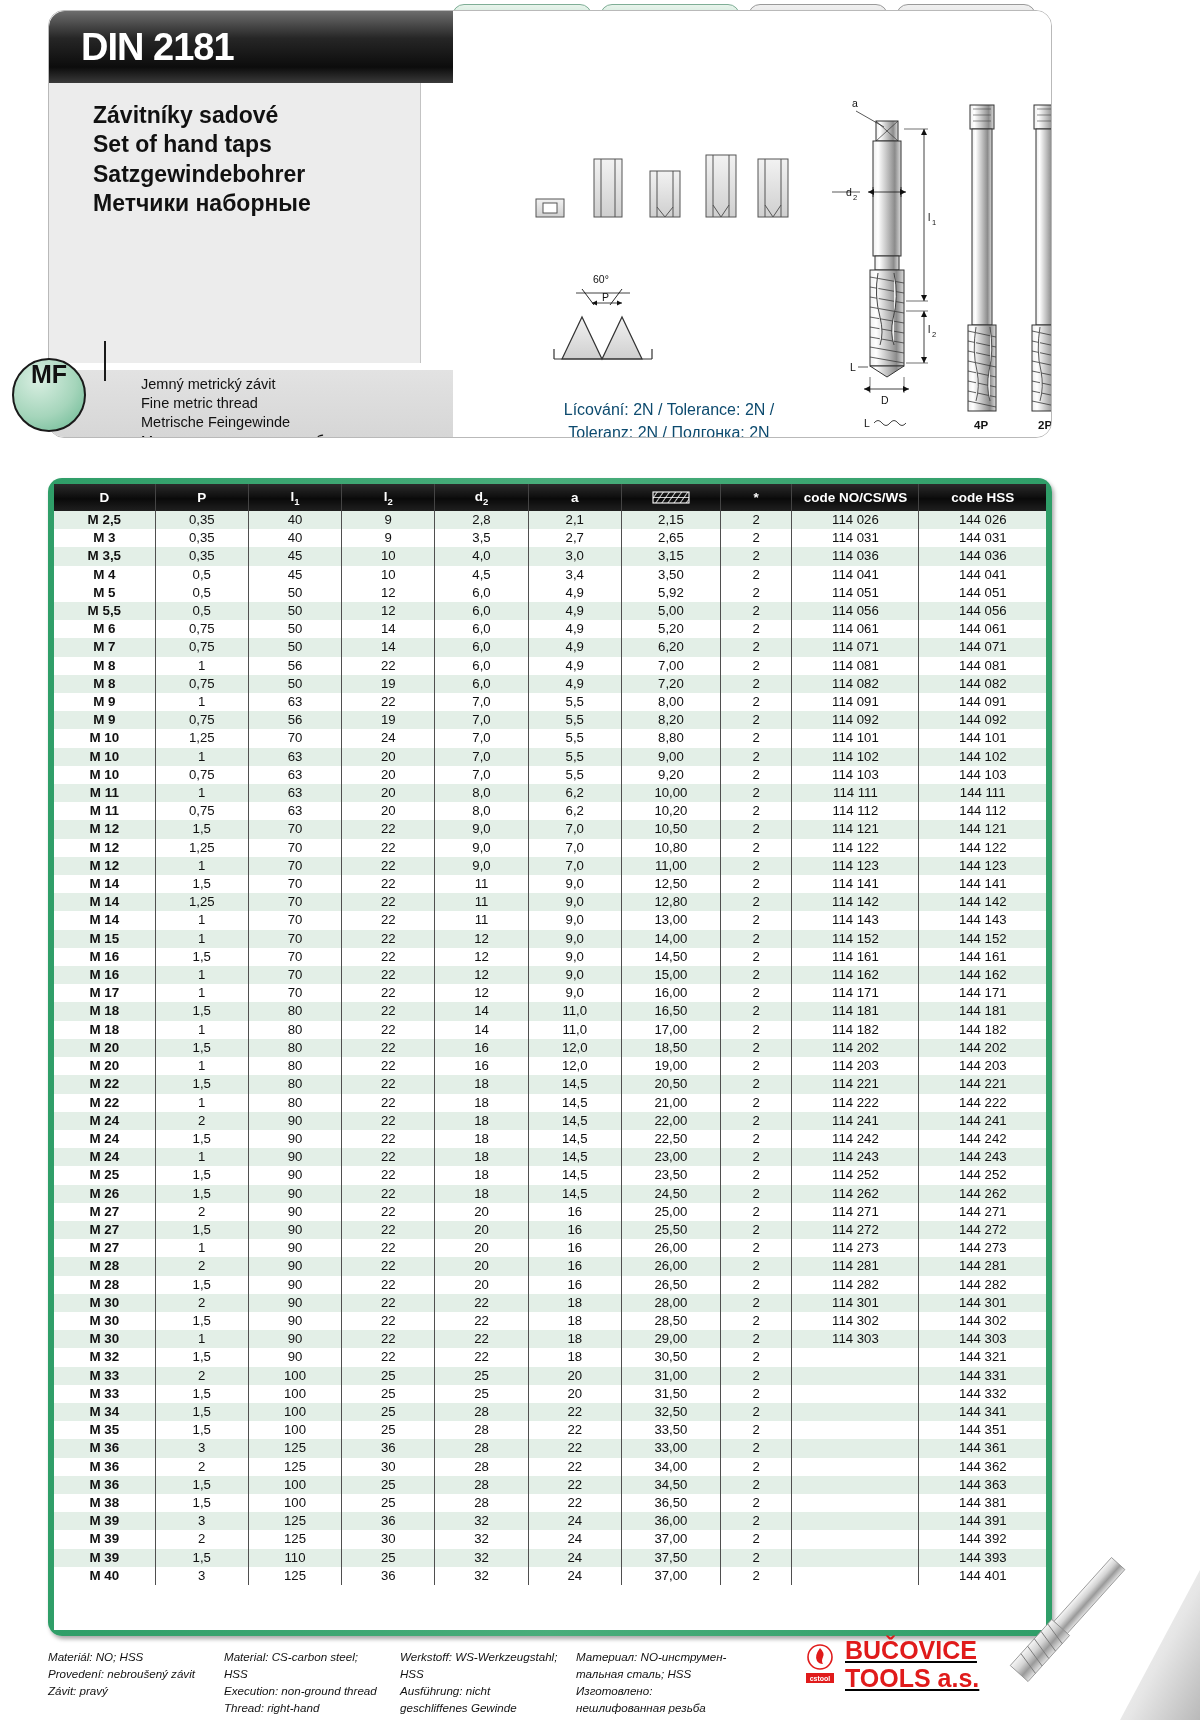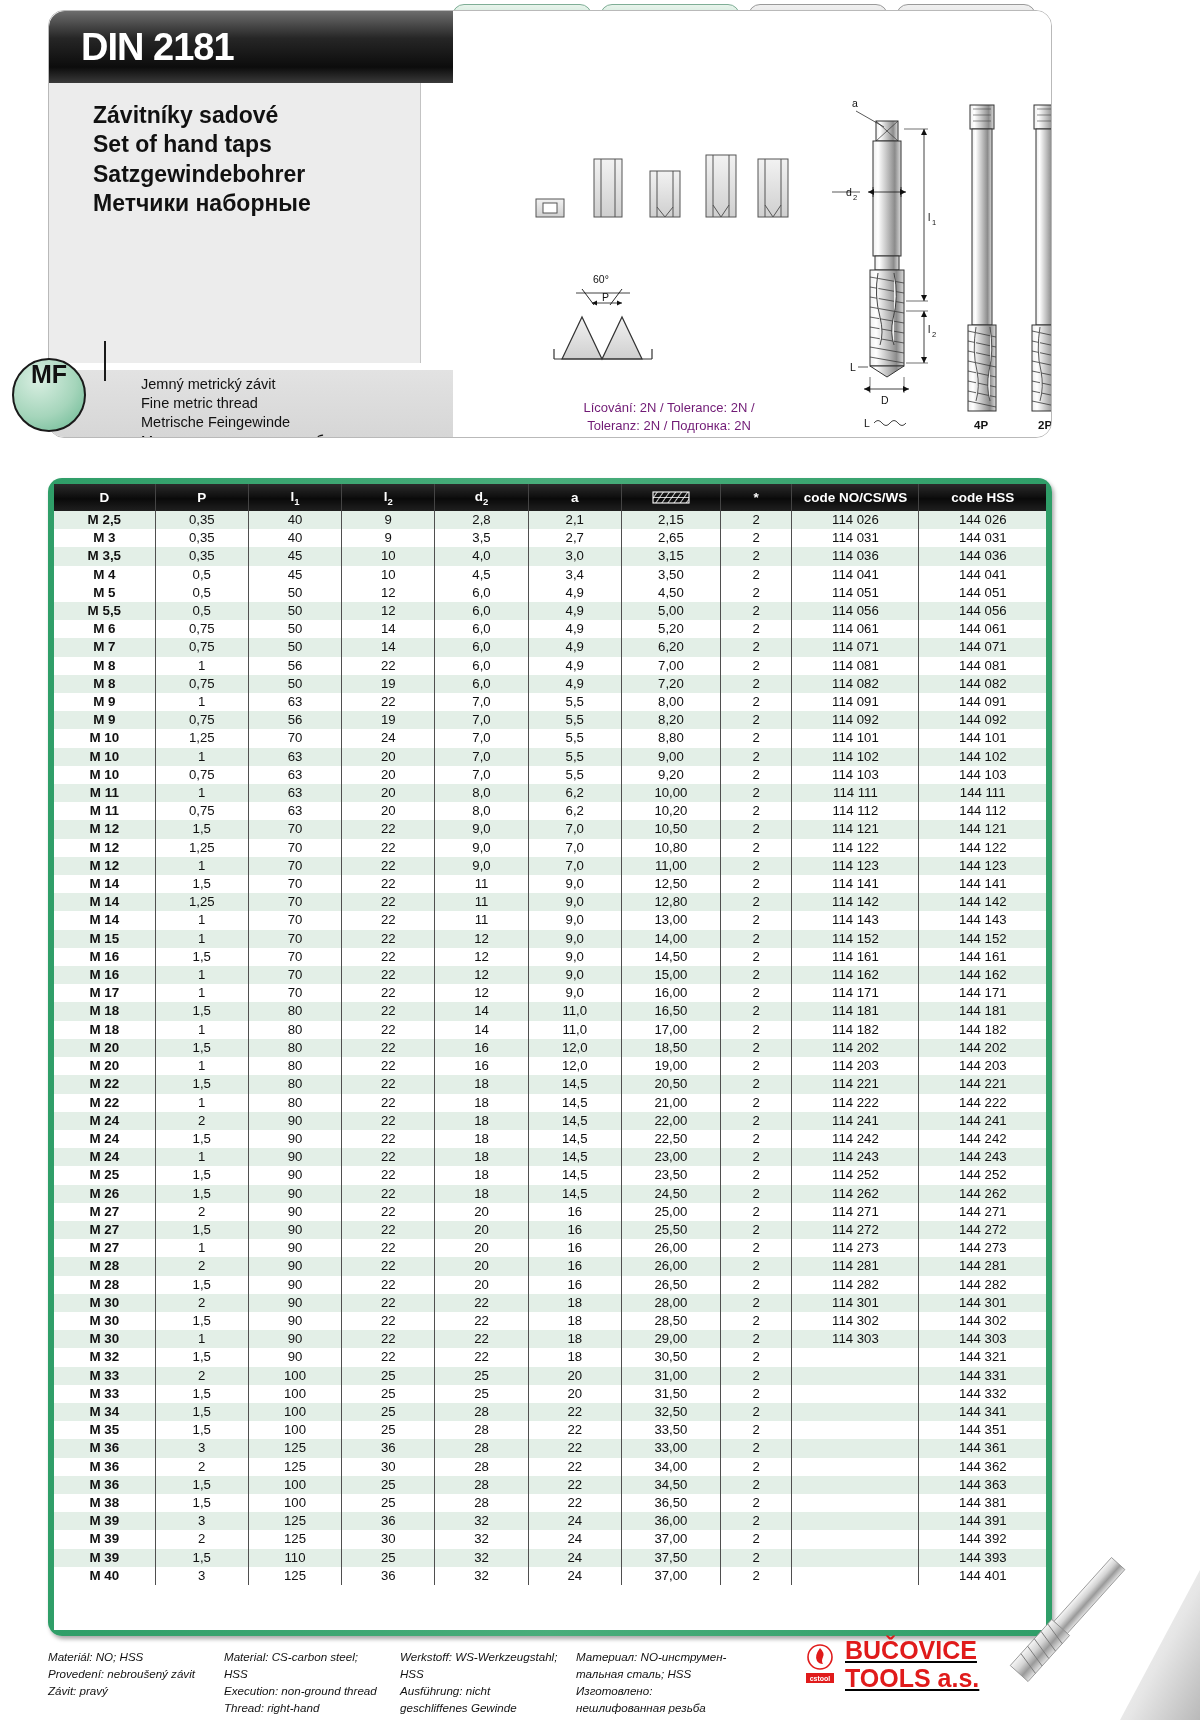--- a/index.html
+++ b/index.html
@@ -80,21 +80,21 @@
     border: 2px solid #1a1a1a;
     display: flex; align-items: flex-start; justify-content: center;
     z-index: 5;
   }
   .mf-badge span { font-size: 25px; font-weight: bold; color: #111; }
 
   
   .hdr-right { position: absolute; left: 405px; top: 0; width: 599px; height: 100%; background: #fff; }
   .tolerance {
     position: absolute; left: 70px; top: 388px; width: 290px;
-    font-size: 13px; color: #701a75; line-height: 1.42; text-align: center;
+    font-size: 16px; color: #0c4a6e; line-height: 1.42; text-align: center;
   }
   svg.draw { position: absolute; left: 0; top: 0; }
 
   
   .table-panel {
     position: absolute; left: 48px; top: 478px;
     width: 1004px; height: 1158px;
     border-radius: 14px;
     background: linear-gradient(to right, #2f9e68 0%, #49ad7b 50%, #2f9e68 100%);
     padding: 6px;
@@ -447,21 +447,21 @@
               <td>114 041</td>
               <td>144 041</td>
             </tr>
             <tr>
               <td class="dcol">M 5</td>
               <td>0,5</td>
               <td>50</td>
               <td>12</td>
               <td>6,0</td>
               <td>4,9</td>
-              <td>4,50</td>
+              <td>5,92</td>
               <td>2</td>
               <td>114 051</td>
               <td>144 051</td>
             </tr>
             <tr class="alt">
               <td class="dcol">M 5,5</td>
               <td>0,5</td>
               <td>50</td>
               <td>12</td>
               <td>6,0</td>

